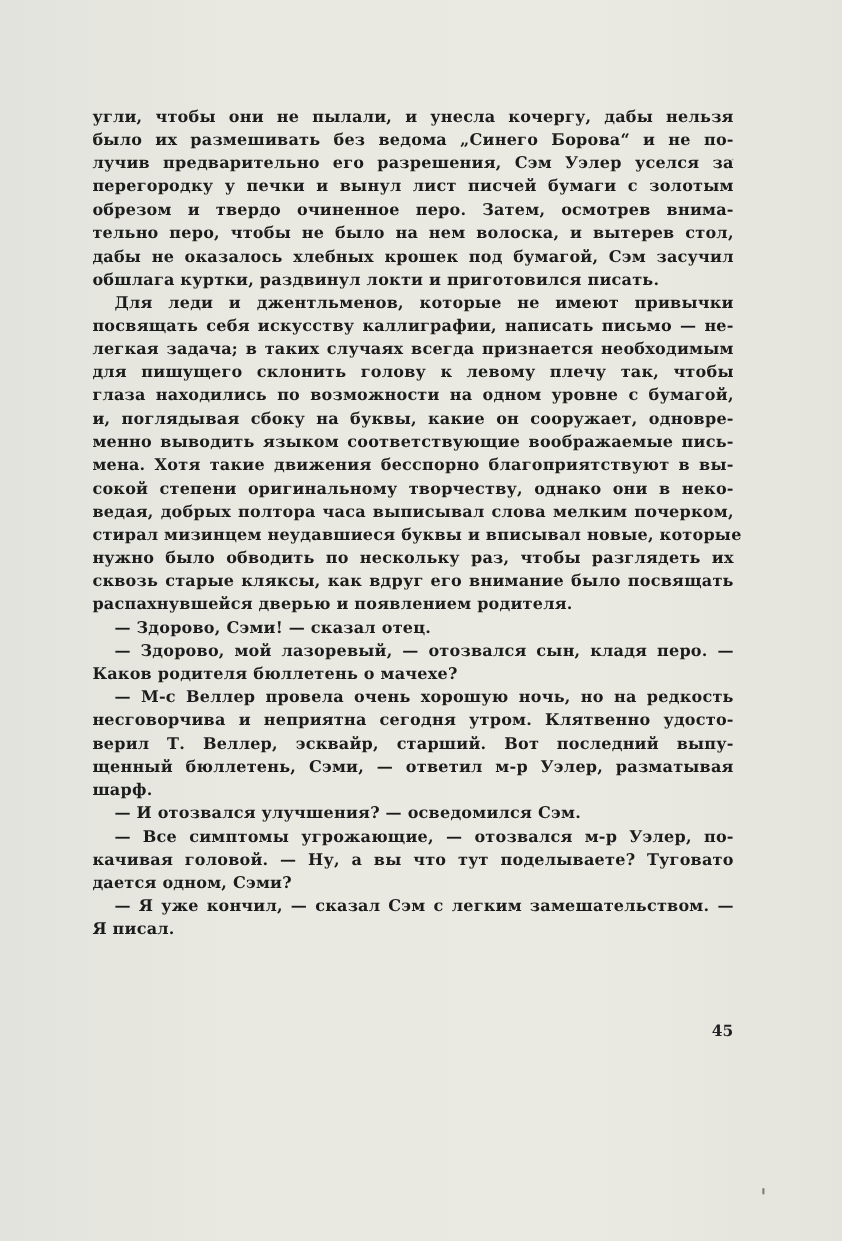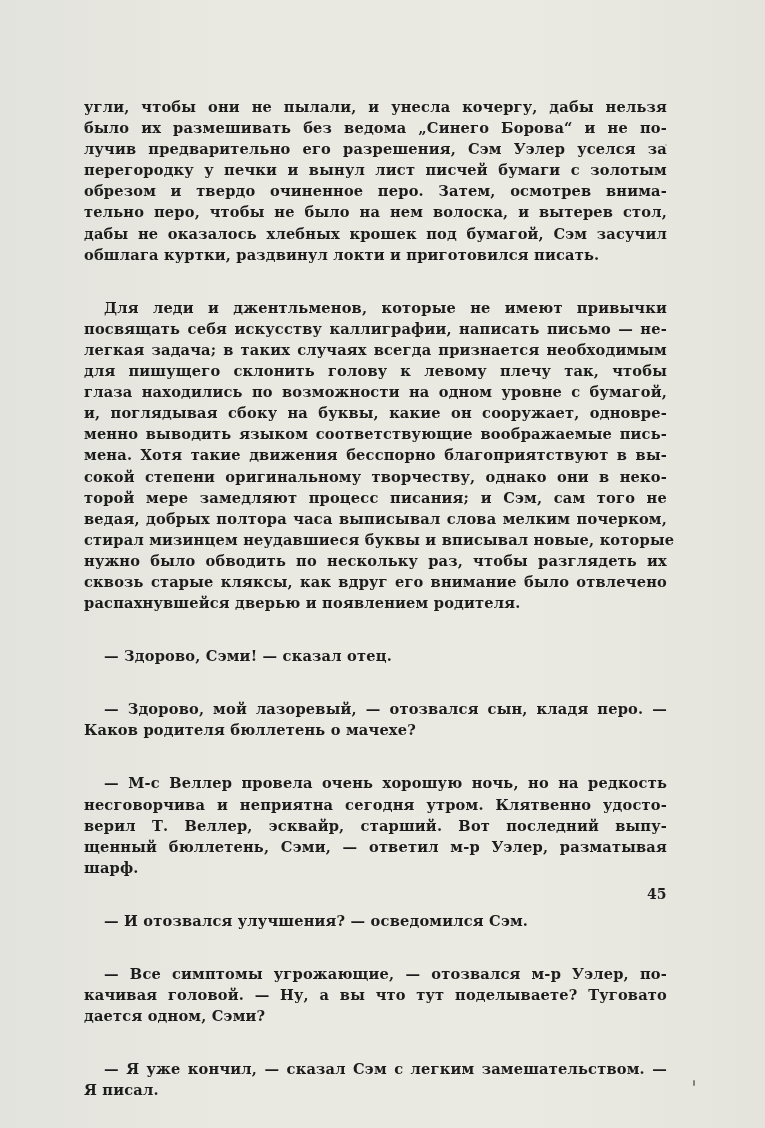--- a/index.html
+++ b/index.html
@@ -22,24 +22,24 @@
       letter-spacing: 0.2px;
     }
     .line {
       display: block;
       text-align: justify;
       text-align-last: justify;
       white-space: nowrap;
       height: 21.1px;
       overflow: visible;
     }
-    .line.indent { padding-left: 20px; margin-top: 32px; }
+    .line.indent { padding-left: 20px; }
     .line.last { text-align-last: left; }
     .page-number {
-      position: absolute; left: 647px; top: 886px;
+      position: absolute; left: 647px; top: 930px;
       font-family: "DejaVu Serif", serif;
       font-size: 14px; font-weight: bold; color: #222;
     }
     .speck {
       position: absolute; width: 2px; height: 6px; background: #6a6660;
       left: 693px; top: 1080px; border-radius: 1px; opacity: 0.8;
     }
     .speck2 {
       position: absolute; width: 2px; height: 2px; background: #888;
       left: 665px; top: 144px; border-radius: 1px; opacity: 0.6;
@@ -62,25 +62,24 @@
 
     <span class="line indent">Для леди и джентльменов, которые не имеют привычки</span>
     <span class="line">посвящать себя искусству каллиграфии, написать письмо — не-</span>
     <span class="line">легкая задача; в таких случаях всегда признается необходимым</span>
     <span class="line">для пишущего склонить голову к левому плечу так, чтобы</span>
     <span class="line">глаза находились по возможности на одном уровне с бумагой,</span>
     <span class="line">и, поглядывая сбоку на буквы, какие он сооружает, одновре-</span>
     <span class="line">менно выводить языком соответствующие воображаемые пись-</span>
     <span class="line">мена. Хотя такие движения бесспорно благоприятствуют в вы-</span>
     <span class="line">сокой степени оригинальному творчеству, однако они в неко-</span>
-    <span class="line">торой мере замедляют процесс писания; и Сэм, сам того не</span>
     <span class="line">ведая, добрых полтора часа выписывал слова мелким почерком,</span>
     <span class="line">стирал мизинцем неудавшиеся буквы и вписывал новые, которые</span>
     <span class="line">нужно было обводить по нескольку раз, чтобы разглядеть их</span>
-    <span class="line">сквозь старые кляксы, как вдруг его внимание было отвлечено</span>
+    <span class="line">сквозь старые кляксы, как вдруг его внимание было посвящать</span>
     <span class="line last">распахнувшейся дверью и появлением родителя.</span>
 
     <span class="line indent last">— Здорово, Сэми! — сказал отец.</span>
 
     <span class="line indent">— Здорово, мой лазоревый, — отозвался сын, кладя перо. —</span>
     <span class="line last">Каков родителя бюллетень о мачехе?</span>
 
     <span class="line indent">— М-с Веллер провела очень хорошую ночь, но на редкость</span>
     <span class="line">несговорчива и неприятна сегодня утром. Клятвенно удосто-</span>
     <span class="line">верил Т. Веллер, эсквайр, старший. Вот последний выпу-</span>

